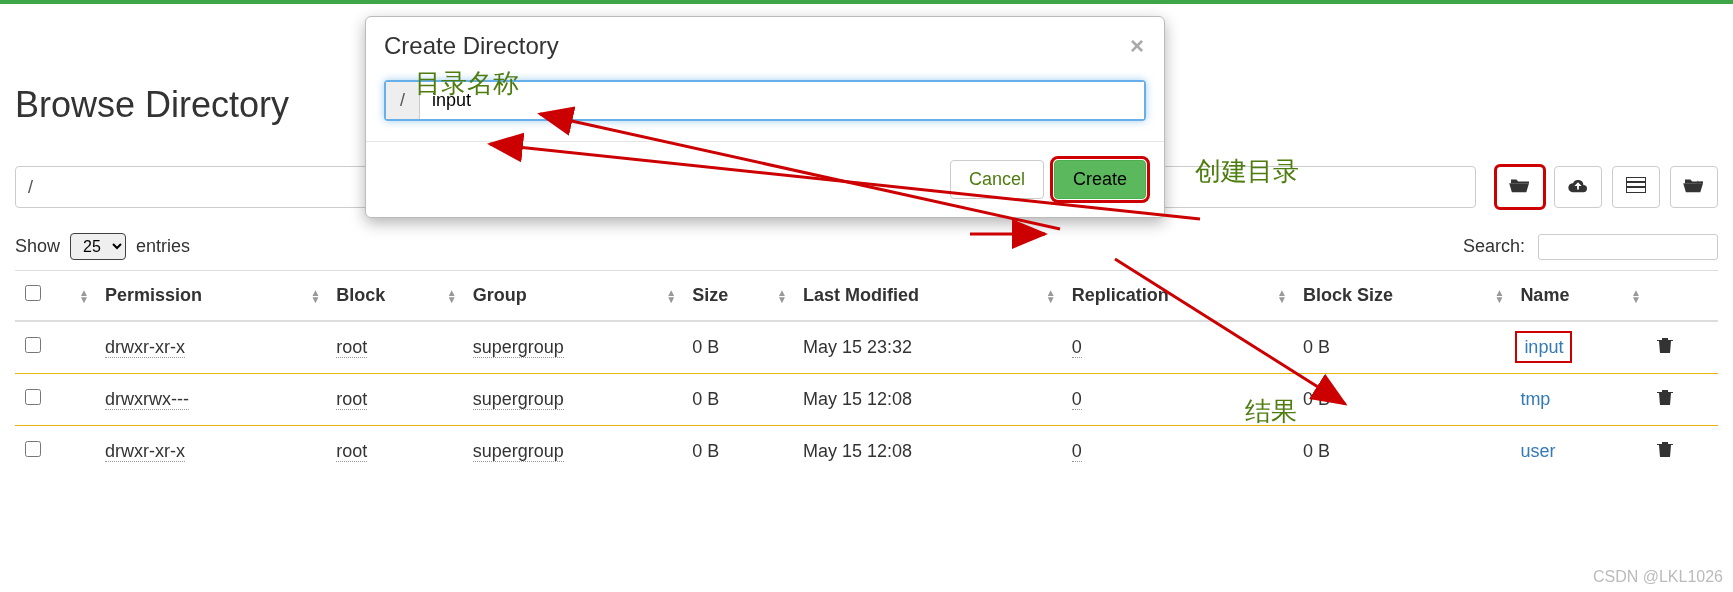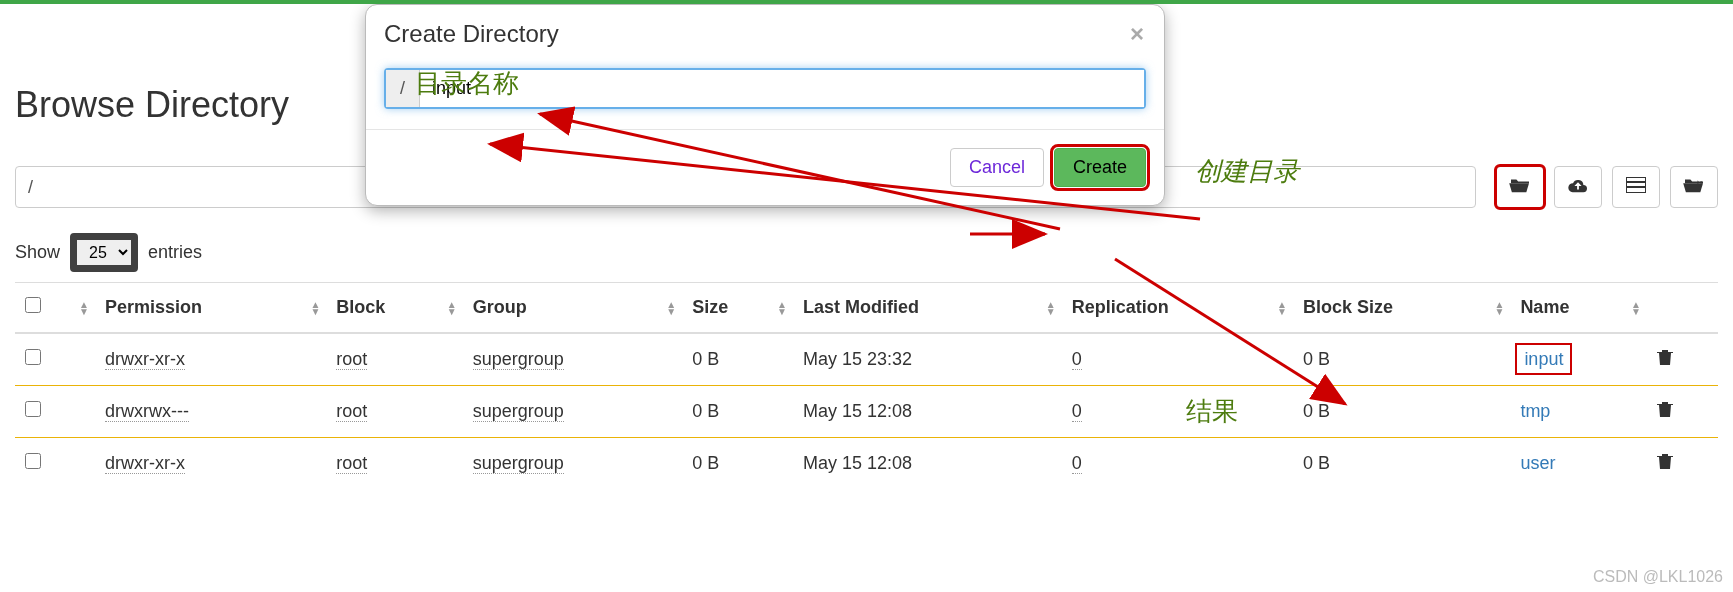--- a/index.html
+++ b/index.html
@@ -60,21 +60,21 @@
     .table-controls {
       display: flex;
       justify-content: space-between;
       align-items: center;
       padding: 0 15px;
       margin-bottom: 10px;
       font-size: 18px;
       color: #333;
     }
     .entries-select {
-      border: 7px solid #404040;
+      border: 1px solid #404040;
       border-radius: 4px;
       padding: 3px 8px;
       font-size: 16px;
       margin: 0 5px;
     }
     .search-input {
       border: 1px solid #ccc;
       border-radius: 3px;
       padding: 4px 8px;
       font-size: 14px;
@@ -118,25 +118,25 @@
       padding: 1px 4px;
     }
     input[type="checkbox"] {
       width: 16px; height: 16px; cursor: pointer;
     }
     .trash { cursor: pointer; color: #333; font-size: 20px; }
     
     .modal {
       position: absolute;
       left: 365px;
-      top: 0;
+      top: 12px;
       width: 800px;
       background: #fff;
       border: 1px solid #bbb;
-      border-radius: 12px;
+      border-radius: 6px;
       box-shadow: 0 5px 15px rgba(0,0,0,.3);
       z-index: 100;
     }
     .modal-header {
       padding: 15px 20px 10px 18px;
       display: flex;
       justify-content: space-between;
       align-items: center;
     }
     .modal-title { font-size: 24px; font-weight: 500; }
@@ -169,21 +169,21 @@
       justify-content: flex-end;
       gap: 10px;
     }
     .btn {
       padding: 8px 18px;
       font-size: 18px;
       border-radius: 4px;
       border: 1px solid transparent;
       cursor: pointer;
     }
-    .btn-default { background: #fff; border-color: #ccc; color: #6d28d9; }
+    .btn-default { background: #fff; border-color: #ccc; color: #4d7c0f; }
     .btn-success { background: #5cb85c; border-color: #4cae4c; color: #000000; }
     .btn-success.highlighted { outline: 3px solid #c00; outline-offset: 1px; }
     
     .anno {
       position: absolute;
       color: #4d7c0f;
       font-family: "KaiTi","SimSun",serif;
       font-size: 26px;
       z-index: 200;
       pointer-events: none;
@@ -244,20 +244,24 @@
 </div>
 
 <div class="table-controls">
   <div>
     <span>Show</span>
     <select class="entries-select">
       <option>25</option>
     </select>
     <span>entries</span>
   </div>
+  <div>
+    <span>Search:</span>
+    <input class="search-input" style="">
+  </div>
 </div>
 
 <table>
   <thead>
     <tr>
       <th class="sort-icon-col"><input type="checkbox" style=""></th>
       <th class="sort-icon-col">
           <span class="sort-arrows">▲<br>▼</span>
         </th>
       <th><span>Permission</span><span class="sort-arrows">▲<br>▼</span></th>
@@ -331,22 +335,22 @@
       <input class="dir-input" value="input" style="">
     </div>
   </div>
   <div class="modal-footer">
     <button class="btn btn-default">Cancel</button>
     <button class="btn btn-success highlighted">Create</button>
   </div>
 </div>
 
 <div class="anno" style="left:415px; top:62px;">目录名称</div>
-<div class="anno" style="left:1195px; top:150px;font-style:italic;">创建目录</div>
-<div class="anno" style="left:1186px; top:390px;">结果</div>
+<div class="anno" style="left:1195px; top:150px;">创建目录</div>
+<div class="anno" style="left:1245px; top:390px;">结果</div>
 
 <svg class="arrows">
   <defs>
     <marker id="ah" markerWidth="12" markerHeight="10" refX="11" refY="5" orient="auto">
       <path d="M0,0 L12,5 L0,10 z" fill="#c00"></path>
     </marker>
   </defs>
 
   <line x1="1060" y1="225" x2="540" y2="110" stroke="#c00" stroke-width="3" marker-end="url(#ah)"></line>
 

